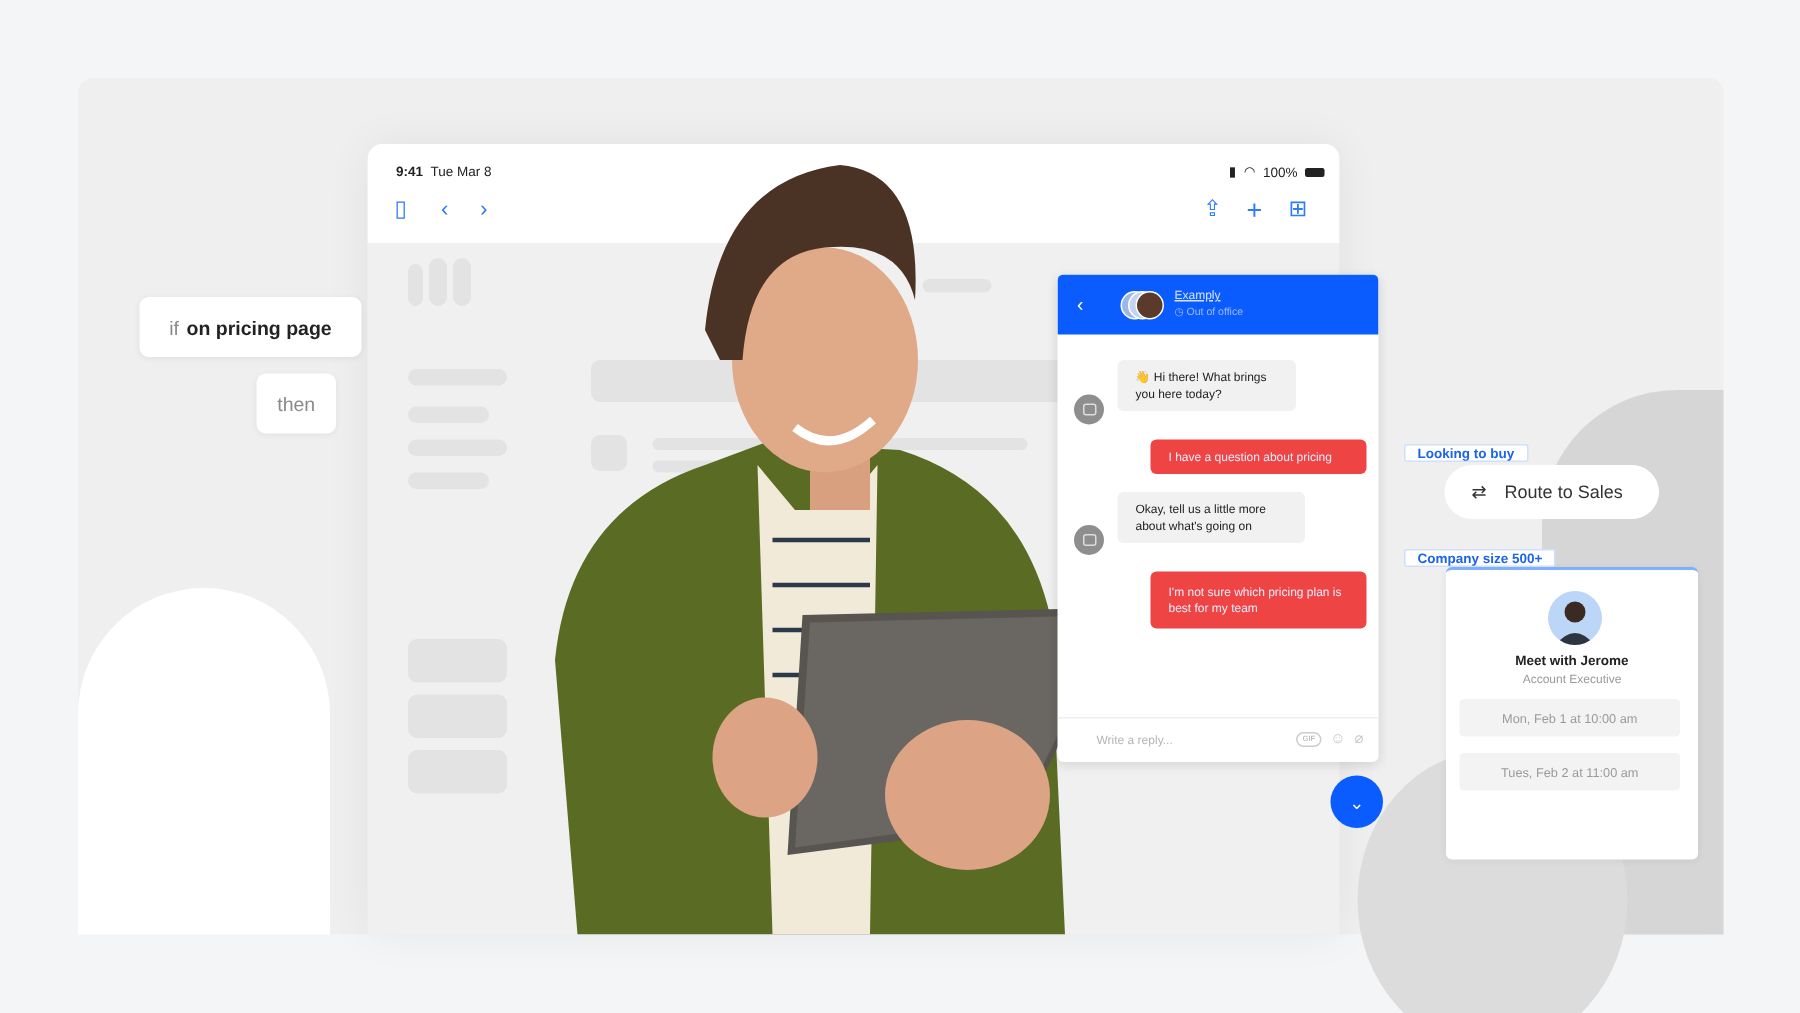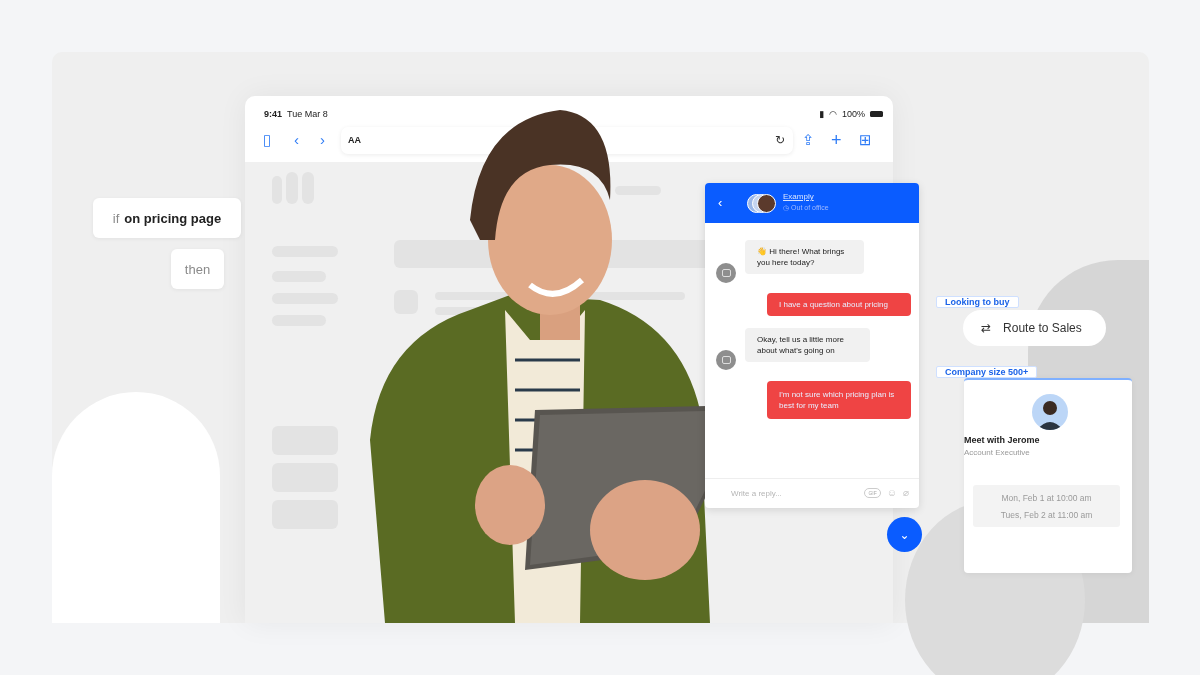--- a/index.html
+++ b/index.html
@@ -36,46 +36,42 @@
   .bot-av i { width: 9px; height: 8px; border: 1.5px solid #ddd; border-radius: 2px; display: block; }
   .reply-bar { position: absolute; left: 0; bottom: 0; width: 100%; height: 30px; border-top: 1px solid #eee; }
   .reply-ph { position: absolute; left: 26px; top: 10px; font-size: 8px; color: #b5b5b5; }
   .reply-icons { position: absolute; right: 10px; top: 8px; display: flex; gap: 6px; align-items: center; color: #c8c8c8; font-size: 10px; }
   .gif { font-size: 5px; border: 1px solid #ccc; border-radius: 6px; padding: 1px 3px; color: #aaa; }
   .fab { position: absolute; left: 887px; top: 517px; width: 35px; height: 35px; border-radius: 50%; background: #0a5cff; color: #fff; display: flex; align-items: center; justify-content: center; font-size: 12px; }
   .tag { position: absolute; background: #fff; border: 1px solid #cfe0ff; color: #1b63e8; font-size: 9px; font-weight: bold; padding: 0 8px; border-radius: 2px; }
   .route { position: absolute; left: 963px; top: 310px; width: 143px; height: 36px; background: #fff; border-radius: 18px; display: flex; align-items: center; padding-left: 18px; gap: 12px; font-size: 12px; color: #333; }
   .meet { position: absolute; left: 964px; top: 378px; width: 168px; height: 195px; background: #fff; border-radius: 4px; border-top: 2px solid #7fb0ff; box-shadow: 0 1px 6px rgba(0,0,0,0.06); }
   .jerome-av { position: absolute; left: 68px; top: 14px; width: 36px; height: 36px; border-radius: 50%; background: #bcd6f7; overflow: hidden; }
-  .meet-name { position: absolute; top: 55px; width: 100%; text-align: left; font-size: 9px; font-weight: bold; color: #222; }
-  .meet-role { position: absolute; top: 68px; width: 100%; text-align: left; font-size: 8px; color: #9a9a9a; }
+  .meet-name { position: absolute; top: 55px; width: 100%; text-align: center; font-size: 9px; font-weight: bold; color: #222; }
+  .meet-role { position: absolute; top: 68px; width: 100%; text-align: center; font-size: 8px; color: #9a9a9a; }
   .slot { position: absolute; left: 9px; width: 147px; height: 25px; background: #f3f3f3; border-radius: 3px; font-size: 8.5px; color: #9a9a9a; display: flex; align-items: center; justify-content: center; }
 </style>
 </head>
 <body>
 
 <div class="stage"></div>
 <div class="arch-right"></div>
 
 <div class="tablet">
   <div class="tablet-top">
     <span class="status-time"><span>9:41</span>&nbsp;&nbsp;<span style="font-weight:normal">Tue Mar 8</span></span>
     <span class="status-right">
       <span>▮</span>
       <span>◠</span>
       <span>100%</span>
       <span class="battery"></span>
     </span>
     <span class="nav-btn" style="left:18px">▯</span>
     <span class="nav-btn" style="left:49px">‹</span>
     <span class="nav-btn" style="left:75px">›</span>
-    <div class="url-bar">
-      <span class="url-aa">AA</span>
-      <span class="reload">↻</span>
-    </div>
     <span class="nav-btn" style="left:557px">⇪</span>
     <span class="nav-btn" style="left:586px;font-size:18px">+</span>
     <span class="nav-btn" style="left:614px">⊞</span>
   </div>
   <div class="ph" style="left:27px;top:80px;width:10px;height:28px;border-radius:5px"></div>
   <div class="ph" style="left:41px;top:76px;width:12px;height:32px;border-radius:6px"></div>
   <div class="ph" style="left:57px;top:76px;width:12px;height:32px;border-radius:6px"></div>
   <div class="ph" style="left:27px;top:150px;width:66px;height:11px"></div>
   <div class="ph" style="left:27px;top:175px;width:54px;height:11px"></div>
   <div class="ph" style="left:27px;top:197px;width:66px;height:11px"></div>
@@ -156,16 +152,16 @@
 
 <div class="meet">
   <div class="jerome-av">
     <svg width="36" height="36" viewBox="0 0 36 36">
         <circle cx="18" cy="14" r="7" fill="#3a2a22"></circle>
         <path d="M5 36 Q18 20 31 36 Z" fill="#2b3440"></path>
       </svg>
   </div>
   <div class="meet-name">Meet with Jerome</div>
   <div class="meet-role">Account Executive</div>
-  <div class="slot" style="top:105px">Mon, Feb 1 at 10:00 am</div>
+  <div class="slot" style="top:86px">Mon, Feb 1 at 10:00 am</div>
   <div class="slot" style="top:122px">Tues, Feb 2 at 11:00 am</div>
 </div>
 <div class="tag" style="left:936px;top:366px">Company size 500+</div>
 
 </body></html>

